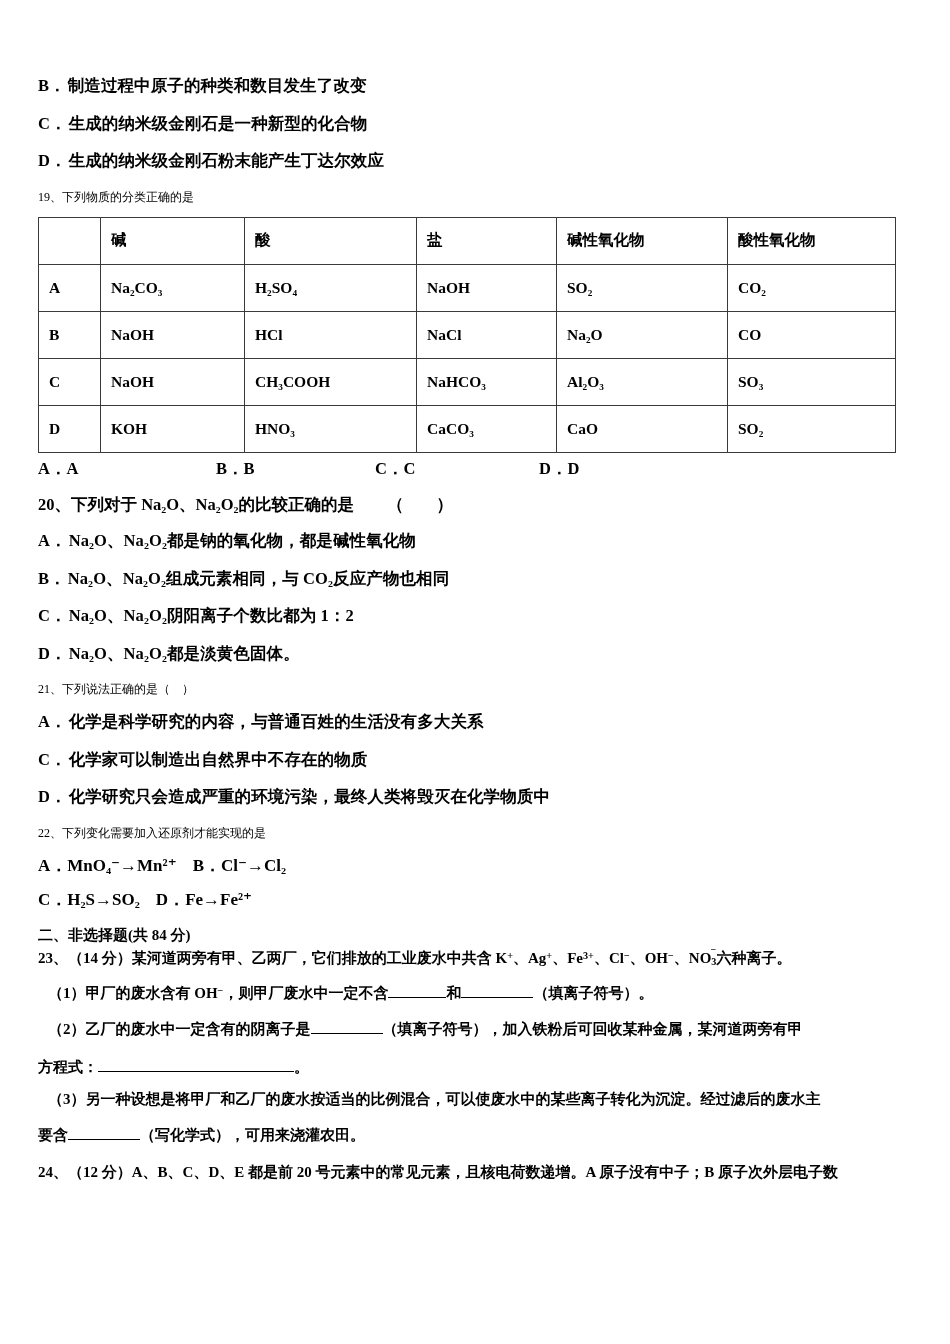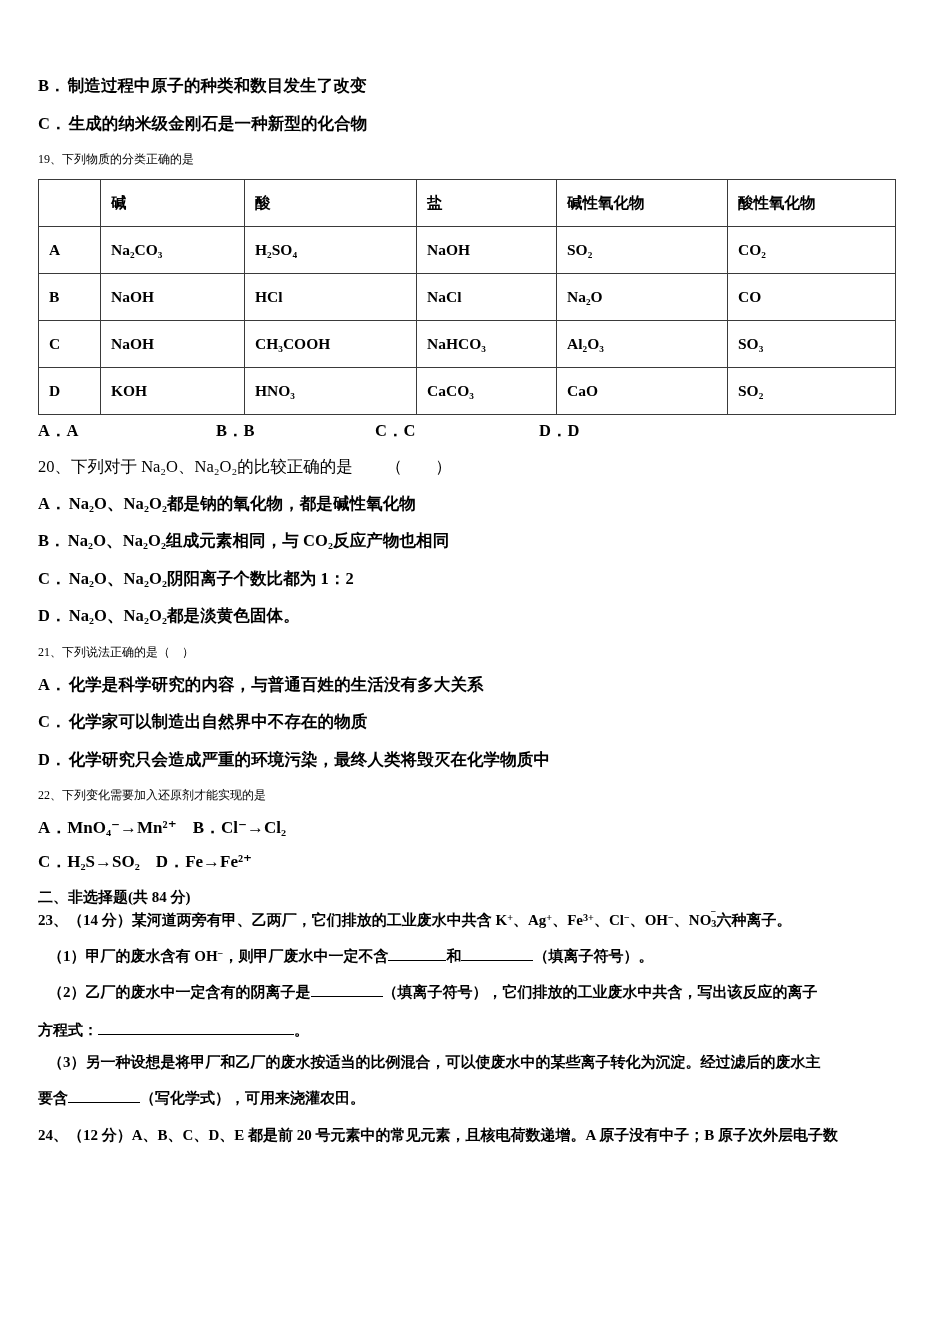--- a/index.html
+++ b/index.html
@@ -43,21 +43,21 @@
 
   
   .stem-reg {
     font-size: 12px;
     font-weight: normal;
     margin: 0 0 14px 0;
     line-height: 1.0;
   }
   .stem-bold {
     font-size: 16.5px;
-    font-weight: normal;
+    font-weight: bold;
     margin: 0 0 20px 0;
     line-height: 1.0;
   }
 
   
   table.cls-table {
     border-collapse: collapse;
     width: 857px;
     margin: 0 0 6px 0;
     table-layout: fixed;
@@ -153,20 +153,23 @@
 
 <div class="page">
  <div class="content">
 
   <div>
     <div class="opt">
       <span class="lbl">B．</span><span>制造过程中原子的种类和数目发生了改变</span>
     </div>
     <div class="opt">
       <span class="lbl">C．</span><span>生成的纳米级金刚石是一种新型的化合物</span>
+    </div>
+    <div class="opt">
+      <span class="lbl">D．</span><span>生成的纳米级金刚石粉末能产生丁达尔效应</span>
     </div>
   </div>
 
   <div class="stem-reg">19、下列物质的分类正确的是</div>
 
   <table class="cls-table">
     <colgroup>
       <col class="c0">
           <col class="c1">
           <col class="c2">
@@ -266,21 +269,21 @@
 
   <div class="nq" style="margin-bottom:17px;">
     <span>23、（14 分）某河道两旁有甲、乙两厂，它们排放的工业废水中共含 </span><span>K<sup>+</sup></span><span>、</span><span>Ag<sup>+</sup></span><span>、</span><span>Fe<sup>3+</sup></span><span>、</span><span>Cl<sup>−</sup></span><span>、</span><span>OH<sup>−</sup></span><span>、</span><span class="no3">NO<sub>3</sub><span class="ovr">−</span></span><span>六种离子。</span>
   </div>
 
   <div class="nq indent" style="margin-bottom:19px;">
     <span>（1）甲厂的废水含有 OH<sup>−</sup>，则甲厂废水中一定不含</span><span class="blank bl-sm"></span><span>和</span><span class="blank bl-md"></span><span>（填离子符号）。</span>
   </div>
 
   <div class="nq indent" style="margin-bottom:21px;">
-    <span>（2）乙厂的废水中一定含有的阴离子是</span><span class="blank bl-md"></span><span>（填离子符号），它们排放的工业废水中共含，写出该反应的离子</span>
+    <span>（2）乙厂的废水中一定含有的阴离子是</span><span class="blank bl-md"></span><span>（填离子符号），加入铁粉后可回收某种金属，某河道两旁有甲</span>
   </div>
 
   <div class="nq" style="margin-bottom:17px;">
     <span>方程式：</span><span class="blank bl-lg"></span><span>。</span>
   </div>
 
   <div class="nq indent" style="margin-bottom:19px;">（3）另一种设想是将甲厂和乙厂的废水按适当的比例混合，可以使废水中的某些离子转化为沉淀。经过滤后的废水主</div>
 
   <div class="nq" style="margin-bottom:22px;">
     <span>要含</span><span class="blank bl-md"></span><span>（写化学式），可用来浇灌农田。</span>

